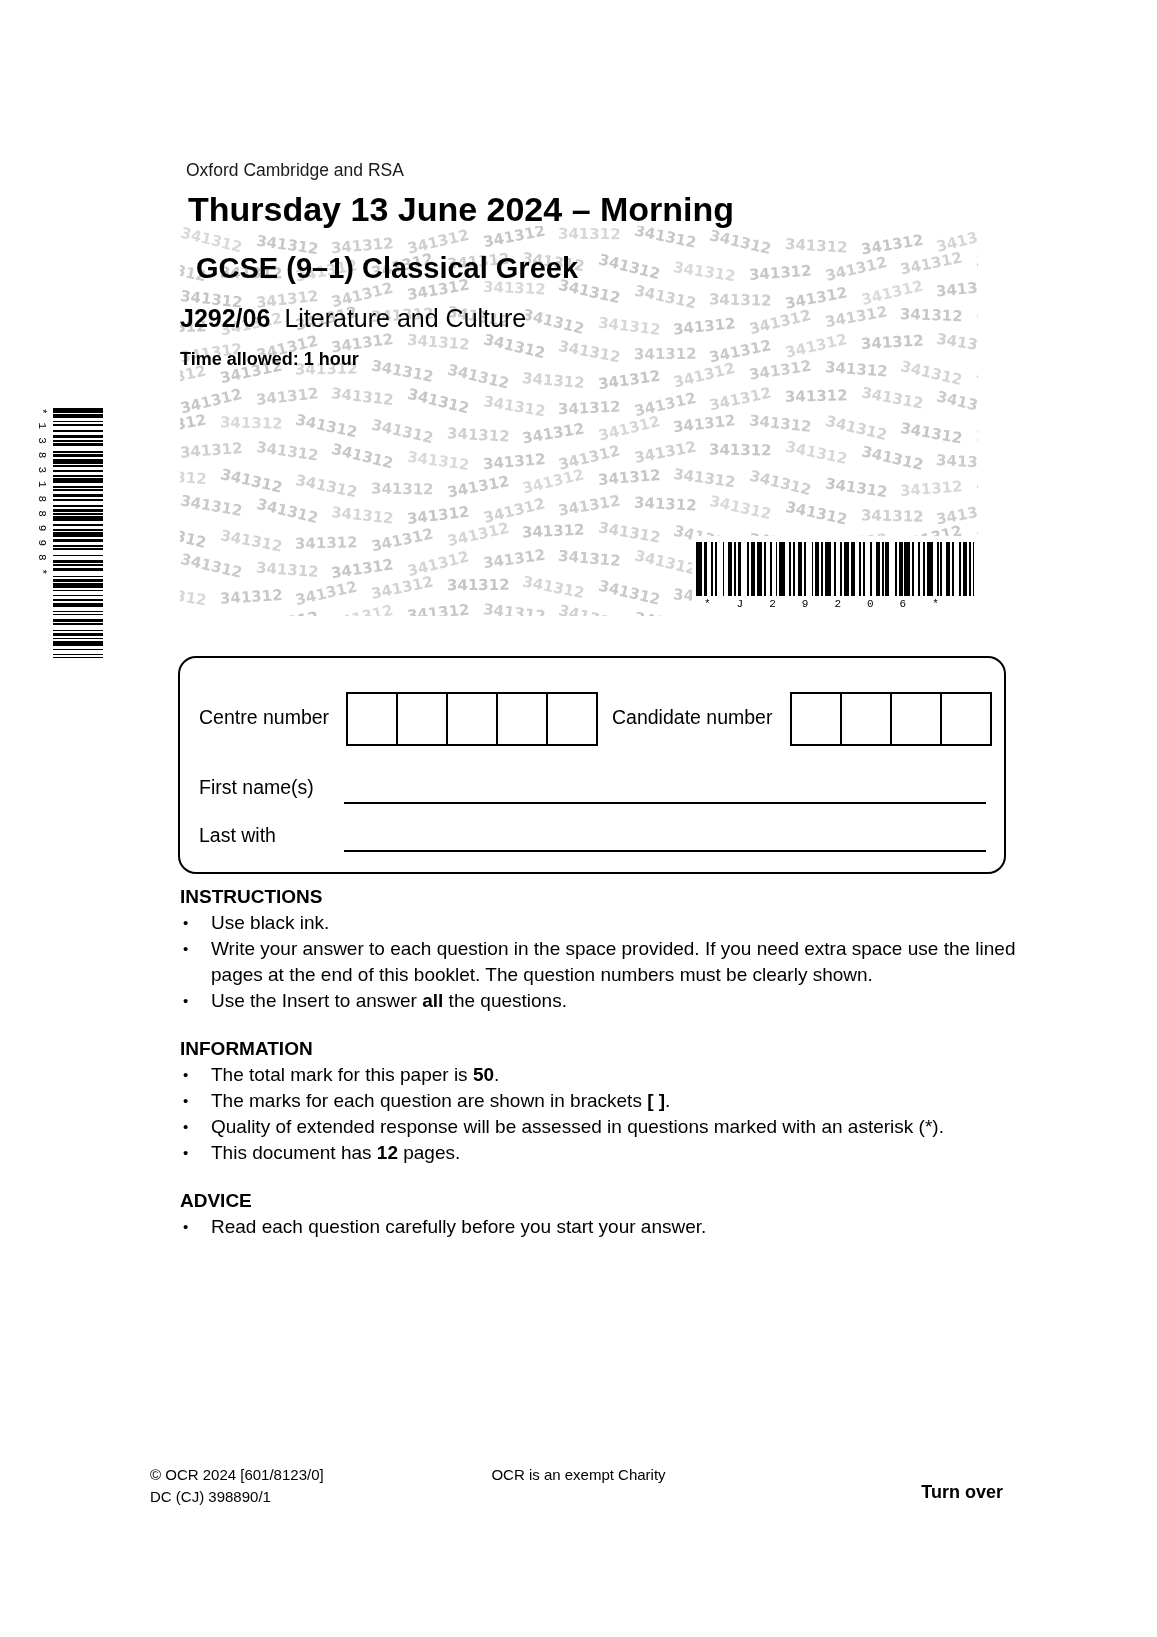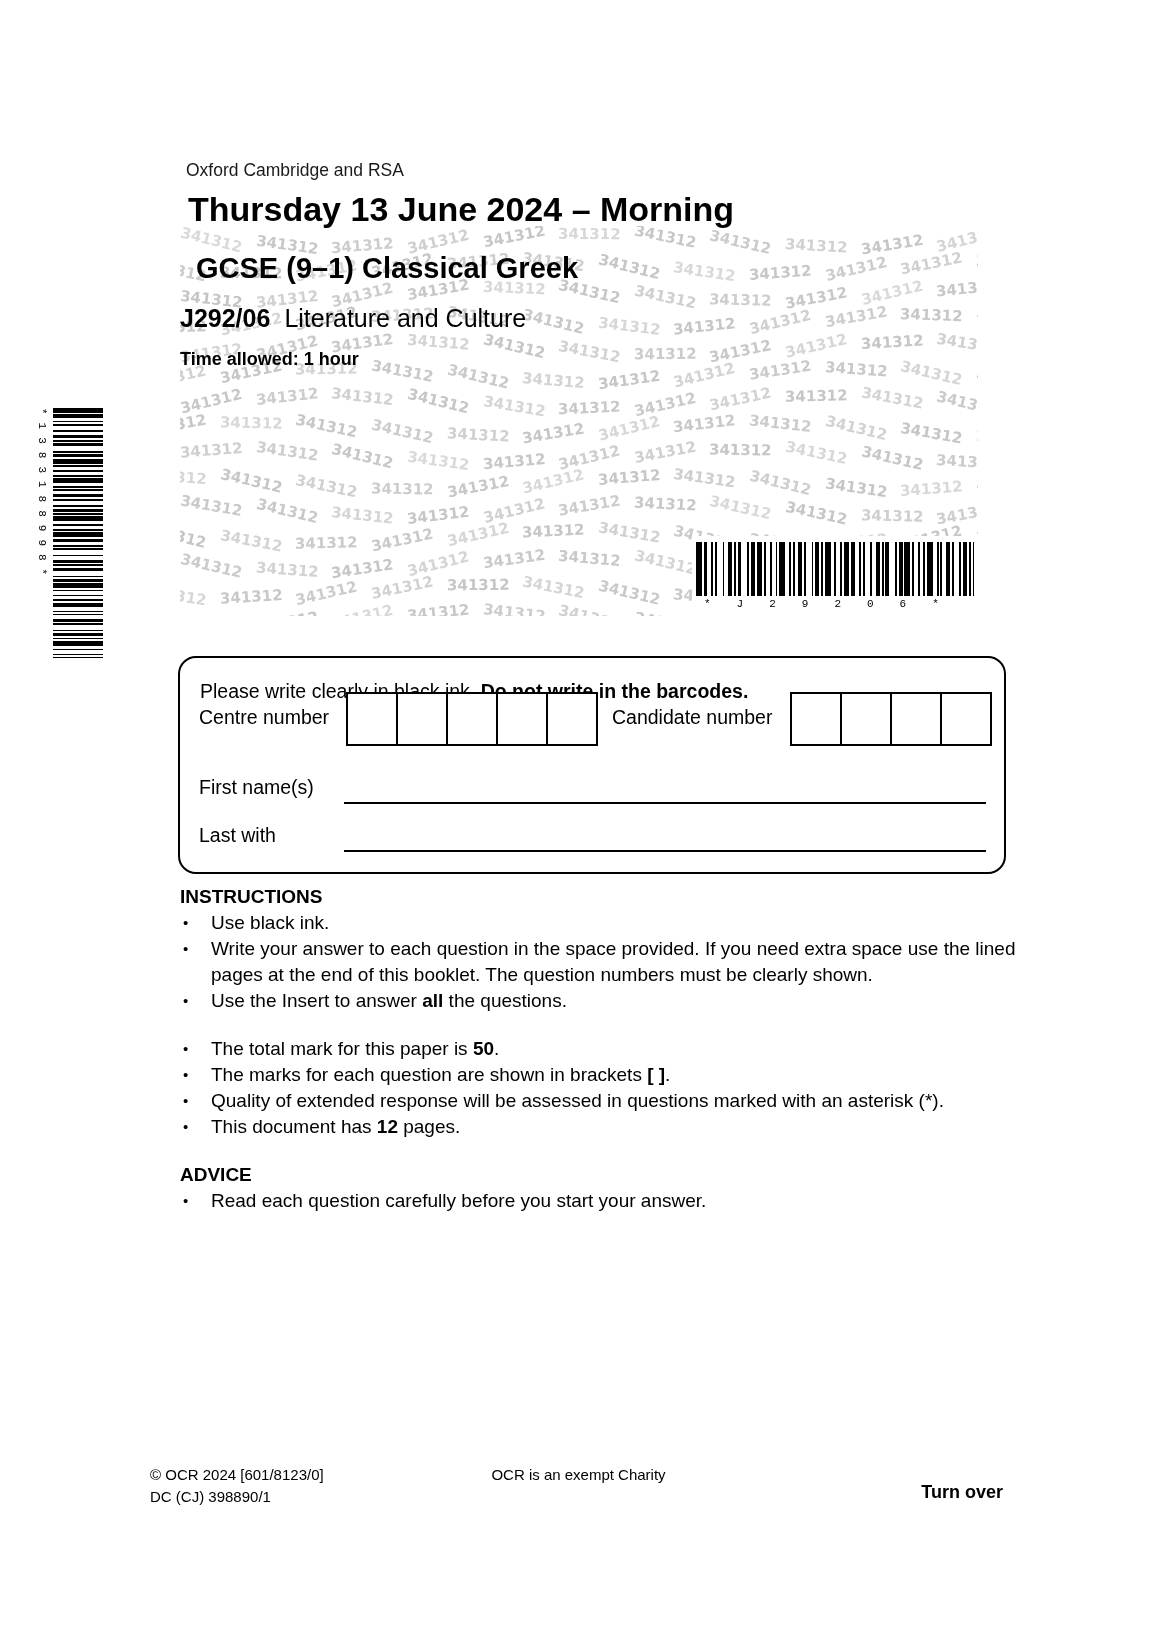--- a/index.html
+++ b/index.html
@@ -313,21 +313,20 @@
         <i style="background: rgb(0, 0, 0); width: 3.8px;"></i>
         <i style="background: transparent; width: 1.9px;"></i>
         <i style="background: rgb(0, 0, 0); width: 1.9px;"></i>
         <i style="background: transparent; width: 1.9px;"></i>
         <i style="background: rgb(0, 0, 0); width: 5.7px;"></i>
       </span>
     <div class="cap">*J29206*</div>
   </div>
 
   <div class="abs box2">
-    <div class="abs notice"><span>Please write clearly in black ink. </span><b>Do not write in the barcodes.</b></div>
 
     <div class="abs lbl-centre">Centre number</div>
     <div class="cells cells-centre">
       <div class="cell"></div>
       <div class="cell"></div>
       <div class="cell"></div>
       <div class="cell"></div>
       <div class="cell"></div>
     </div>
 
@@ -357,20 +356,21 @@
       <span class="dot">•</span>
       <span class="bt"><span>Write your answer to each question in the space provided. If you need extra space use the lined pages at the end of this booklet. The question numbers must be clearly shown.</span></span>
     </div>
     <div class="bullet-row">
       <span class="dot">•</span>
       <span class="bt"><span>Use the Insert to answer </span><b>all</b><span> the questions.</span></span>
     </div>
 
     <div class="sec-gap"></div>
 
+    <div class="sec-h">INFORMATION</div>
     <div class="bullet-row">
       <span class="dot">•</span>
       <span class="bt"><span>The total mark for this paper is </span><b>50</b><span>.</span></span>
     </div>
     <div class="bullet-row">
       <span class="dot">•</span>
       <span class="bt"><span>The marks for each question are shown in brackets </span><b>[ ]</b><span>.</span></span>
     </div>
     <div class="bullet-row">
       <span class="dot">•</span>

